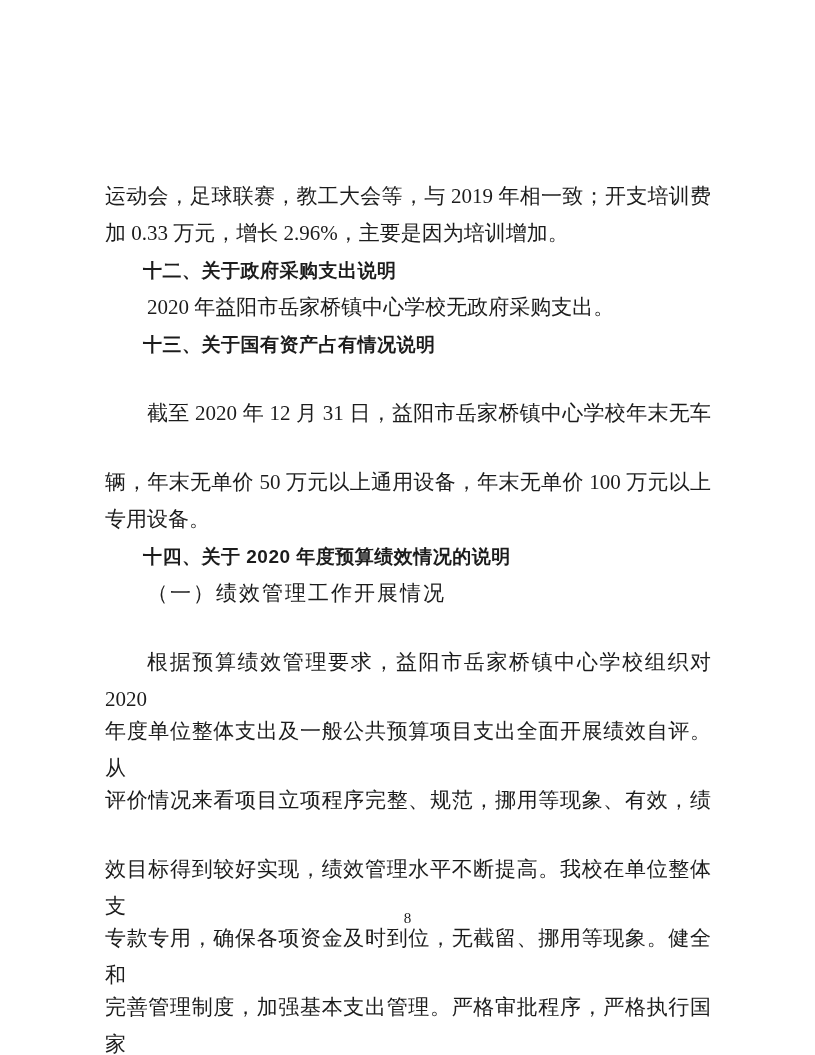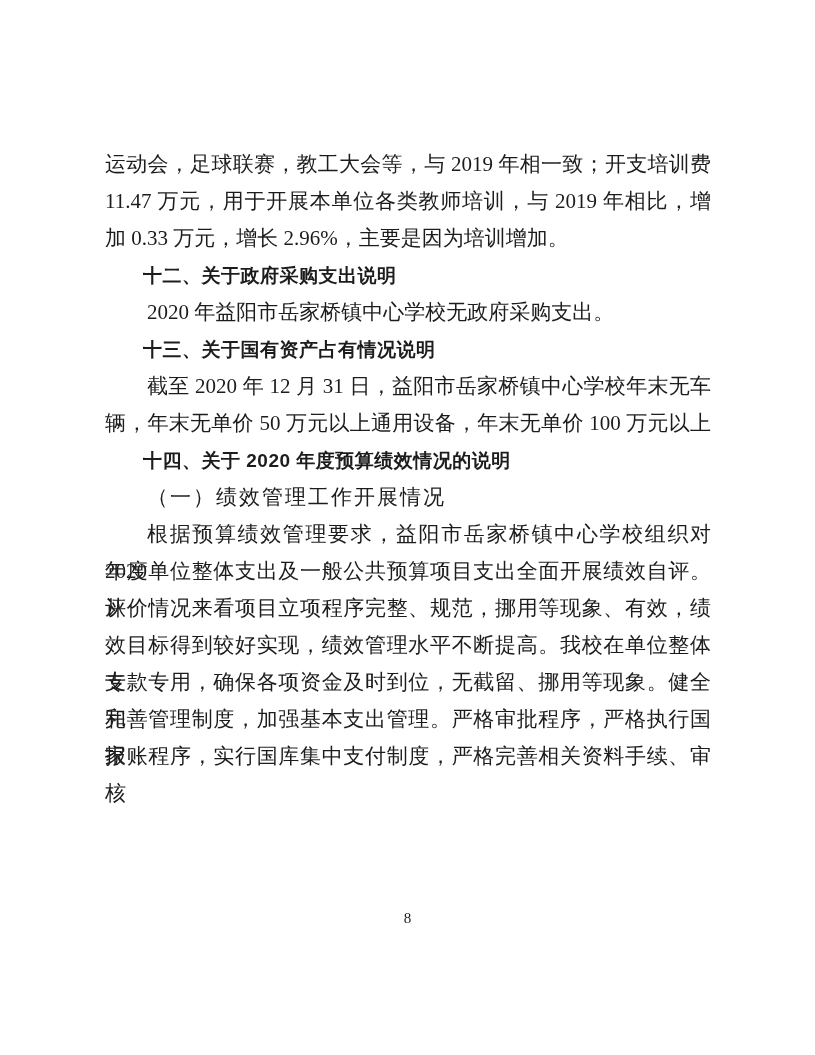--- a/index.html
+++ b/index.html
@@ -29,20 +29,21 @@
     white-space: nowrap;
     overflow: visible;
     font-family: "Liberation Serif", "DejaVu Serif", serif;
     font-weight: 400;
   }
   .line.justify {
     white-space: normal;
     text-align: justify;
     text-align-last: justify;
     text-justify: inter-character;
+    margin-top: 32px;
   }
   .line.indent {
     text-indent: 2em;
   }
   .line.heading {
     font-family: "Liberation Sans", "DejaVu Sans", sans-serif;
     font-weight: 700;
     font-size: 19px;
     letter-spacing: 0.5px;
   }
@@ -60,27 +61,27 @@
     color: #1c1c1c;
     font-family: "Liberation Serif", "DejaVu Serif", serif;
   }
 </style>
 </head>
 <body>
 
 <div class="page">
   <main class="content" id="content">
       <div class="line body justify">运动会，足球联赛，教工大会等，与 2019 年相一致；开支培训费</div>
-      <div class="line body justify">11.47 万元，用于开展本单位各类教师培训，与 2019 年相比，增</div>
       <div class="line body">加 0.33 万元，增长 2.96%，主要是因为培训增加。</div>
       <div class="line heading indent">十二、关于政府采购支出说明</div>
       <div class="line body indent">2020 年益阳市岳家桥镇中心学校无政府采购支出。</div>
       <div class="line heading indent">十三、关于国有资产占有情况说明</div>
       <div class="line body indent justify">截至 2020 年 12 月 31 日，益阳市岳家桥镇中心学校年末无车</div>
       <div class="line body justify">辆，年末无单价 50 万元以上通用设备，年末无单价 100 万元以上</div>
+      <div class="line body">专用设备。</div>
       <div class="line heading indent">十四、关于 2020 年度预算绩效情况的说明</div>
       <div class="line kaiti indent">（一）绩效管理工作开展情况</div>
       <div class="line body indent justify">根据预算绩效管理要求，益阳市岳家桥镇中心学校组织对 2020</div>
       <div class="line body justify">年度单位整体支出及一般公共预算项目支出全面开展绩效自评。从</div>
       <div class="line body justify">评价情况来看项目立项程序完整、规范，挪用等现象、有效，绩</div>
       <div class="line body justify">效目标得到较好实现，绩效管理水平不断提高。我校在单位整体支</div>
       <div class="line body justify">专款专用，确保各项资金及时到位，无截留、挪用等现象。健全和</div>
       <div class="line body justify">完善管理制度，加强基本支出管理。严格审批程序，严格执行国家</div>
       <div class="line body justify">报账程序，实行国库集中支付制度，严格完善相关资料手续、审核</div>
     </main>

